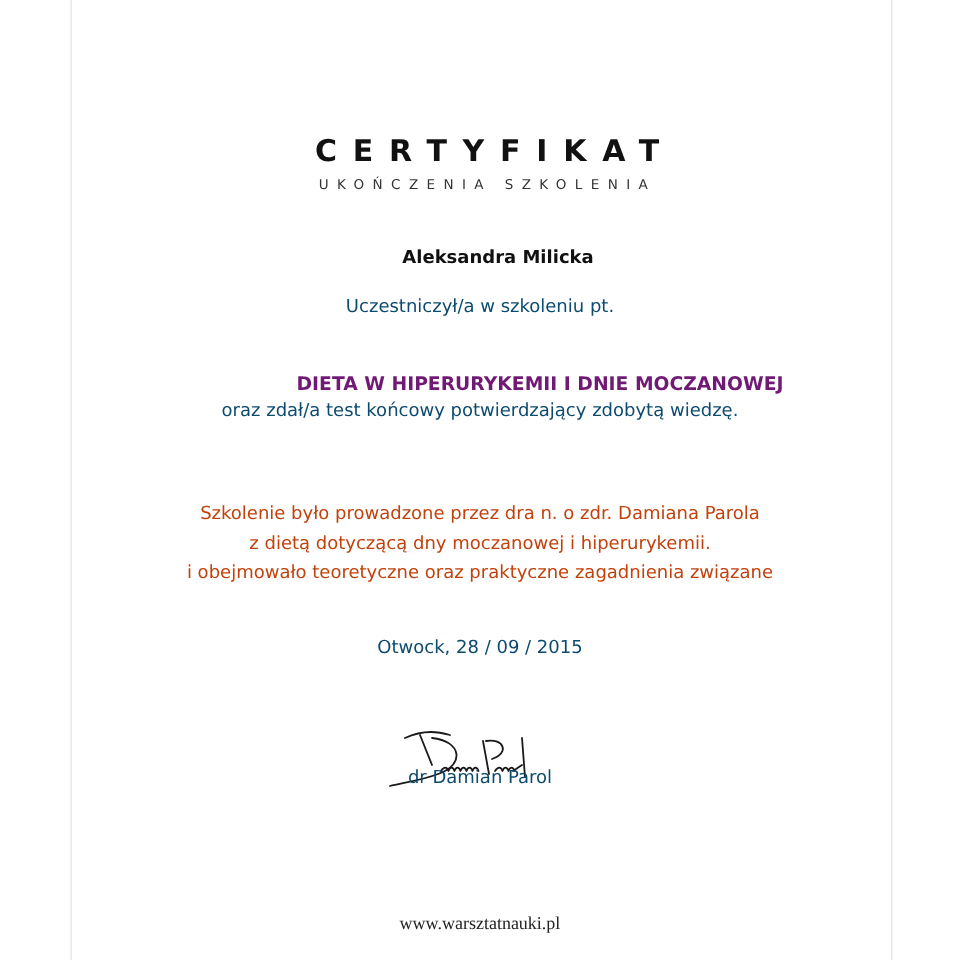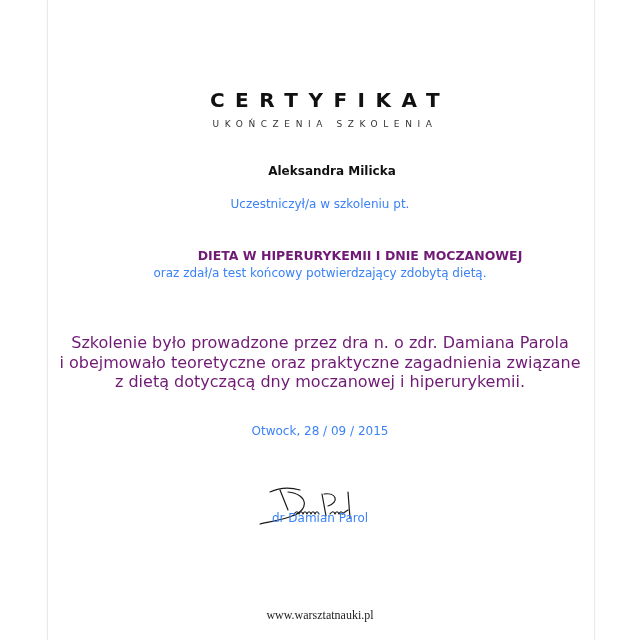--- a/index.html
+++ b/index.html
@@ -2,44 +2,44 @@
 <html><head>
 <meta charset="utf-8">
 <style>
   html, body { margin: 0; padding: 0; background: #ffffff; }
   body { width: 640px; height: 640px; position: relative; overflow: hidden; font-family: "DejaVu Sans", sans-serif; color: #1a1a1a; }
   .sheet { position: absolute; left: 47px; top: 0; width: 546px; height: 640px; background: #fff; border-left: 1px solid #e9e9e9; border-right: 1px solid #e9e9e9; box-shadow: 0 0 2px rgba(0,0,0,0.04); }
   .c { position: absolute; left: 0; width: 640px; text-align: center; }
   .title { top: 88px; font-size: 20px; font-weight: bold; letter-spacing: 10.5px; padding-left: 10px; color: #111; font-family: "DejaVu Sans", sans-serif; }
   .subtitle { top: 119px; font-size: 9px; letter-spacing: 5.6px; padding-left: 5px; color: #333; }
   .name { top: 164px; font-size: 12px; font-weight: bold; color: #111; margin-left: 12px; }
-  .line { font-size: 12px; color: #3b82f6; }
+  .line { font-size: 12px; color: #0c4a6e; }
   .course { top: 248px; font-size: 12.5px; font-weight: bold; color: #701a75; padding-left: 40px; }
-  .desc { top: 333px; font-size: 16px; line-height: 19.5px; color: #701a75; }
+  .desc { top: 333px; font-size: 12px; line-height: 19.5px; color: #c2410c; }
   .sig { position: absolute; left: 258px; top: 480px; width: 124px; height: 48px; }
   .url { top: 608px; font-size: 12px; color: #222; font-family: Liberation Serif, serif; }
 </style>
 </head>
 <body>
 
 <div class="sheet"></div>
 
 <div class="c title">CERTYFIKAT</div>
 <div class="c subtitle">UKOŃCZENIA SZKOLENIA</div>
 
 <div class="c name">Aleksandra Milicka</div>
 <div class="c line" style="top:197px">Uczestniczył/a w szkoleniu pt.</div>
 
 <div class="c course">DIETA W HIPERURYKEMII I DNIE MOCZANOWEJ</div>
-<div class="c line" style="top:266px">oraz zdał/a test końcowy potwierdzający zdobytą dietą.</div>
+<div class="c line" style="top:266px">oraz zdał/a test końcowy potwierdzający zdobytą wiedzę.</div>
 
 <div class="c desc">
   <div>Szkolenie było prowadzone przez dra n. o zdr. Damiana Parola</div>
+  <div>z dietą dotyczącą dny moczanowej i hiperurykemii.</div>
   <div>i obejmowało teoretyczne oraz praktyczne zagadnienia związane</div>
-  <div>z dietą dotyczącą dny moczanowej i hiperurykemii.</div>
 </div>
 
 <div class="c line" style="top:424px">Otwock, 28 / 09 / 2015</div>
 
 <svg class="sig" viewBox="0 0 124 48" fill="none" stroke="#1a1a1a" stroke-width="1.2" stroke-linecap="round" stroke-linejoin="round">
   <path d="M12 12 C 25 6, 35 8, 42 10"></path>
   <path d="M22 10 L 30 30"></path>
   <path d="M30 12 C 50 14, 52 30, 34 36 C 24 40, 10 42, 2 44"></path>
   <path d="M36 34 c2 -3 4 -3 5 0 c1 -3 3 -3 4 0 c1 -3 3 -3 4 0 c1 -3 3 -3 4 0 c1 -3 3 -3 4 0 c1 -3 3 -3 4 0"></path>
   <path d="M64 14 L 68 36"></path>

